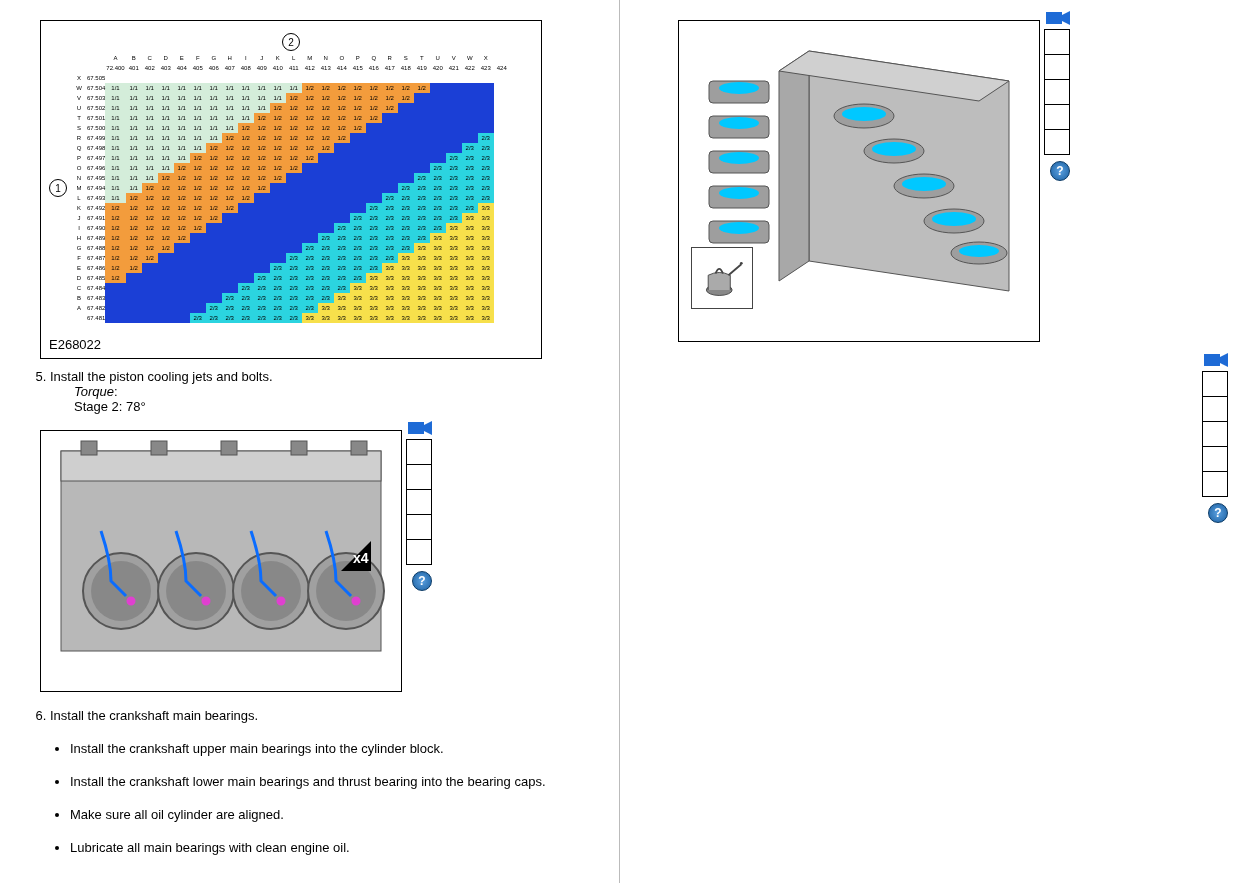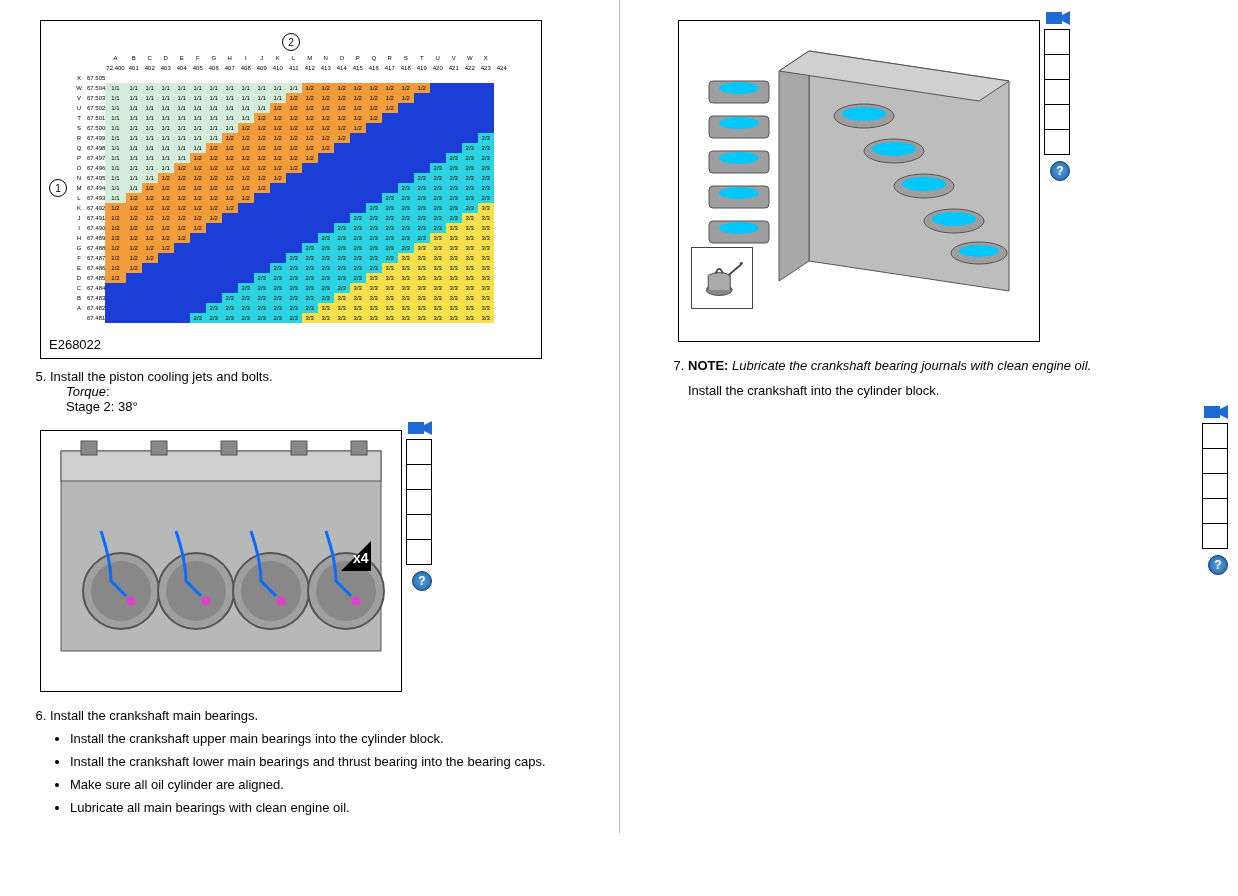--- a/index.html
+++ b/index.html
@@ -3,23 +3,23 @@
 <meta charset="utf-8">
 <style>
 body{margin:0;font-family:Arial,Helvetica,sans-serif;font-size:13px;color:#000;background:#fff;display:flex}
 .page{width:600px;padding:10px;box-sizing:border-box}
 .divider{width:38px;position:relative}
 .divider::before{content:"";position:absolute;left:50%;top:0;bottom:0;border-left:1px solid #bbb}
 .figure{border:1px solid #000;margin:10px 0 10px 30px;position:relative;background:#fff}
 .fig-id{font-family:Arial;font-size:13px;padding:6px 8px}
 ol.steps{margin:6px 0 6px 10px;padding-left:30px}
 ol.steps>li{margin-bottom:6px}
-.indent{margin-left:16px}
+.indent{margin-left:24px}
 .sub ul{list-style:disc;margin:2px 0 2px 20px;padding-left:0}
-.sub li{margin:8px 0}
+.sub li{margin:18px 0}
 .note b{font-weight:bold}
 .note i{font-style:italic}
 .thumbs{display:flex;flex-direction:column;align-items:flex-end;margin-left:4px}
 .thumb-strip{display:flex;flex-direction:column}
 .thumb-strip .slot{width:24px;height:24px;border:1px solid #000;background:#fff;margin-top:-1px}
 .cam-icon{width:24px;height:16px;margin-bottom:4px}
 .help-icon{width:18px;height:18px;border-radius:50%;background:radial-gradient(#5aa0e0,#1b5fa0);color:#fff;font-weight:bold;font-size:12px;display:flex;align-items:center;justify-content:center;margin-top:6px;border:1px solid #0a3a66}
 .fig-row{display:flex;align-items:flex-start}
 
 .chart-wrap{padding:12px 8px 8px 8px}
@@ -819,21 +819,21 @@
       </div>
     </div>
     <div class="fig-id">E268022</div>
   </div>
 
   <ol class="steps" start="5">
     <li>
       <span>Install the piston cooling jets and bolts.</span>
       <div class="indent">
         <i><span>Torque</span></i>:
-        <div>Stage 2:  38°</div>
+        <div>Stage 2:  78°</div>
       </div>
     </li>
   </ol>
 
   <div class="fig-row">
     <div class="figure" style="width:360px">
       <svg class="engine-svg" viewBox="0 0 360 260" width="360" height="260">
 
         <rect x="20" y="20" width="320" height="200" fill="#b8b8b8" stroke="#555"></rect>
         <rect x="20" y="20" width="320" height="30" fill="#cfcfcf" stroke="#555"></rect>
@@ -978,27 +978,20 @@
         <div class="slot"></div>
         <div class="slot"></div>
         <div class="slot"></div>
         <div class="slot"></div>
         <div class="slot"></div>
       </div>
       <div class="help-icon">?</div>
     </div>
   </div>
 
-  <ol class="steps" start="7">
-    <li>
-      <span class="note"><b>NOTE:</b> <i>Lubricate the crankshaft bearing journals with clean engine oil.</i></span>
-      <div style="height:10px"></div>
-      <span>Install the crankshaft into the cylinder block.</span>
-    </li>
-  </ol>
 
   <div class="fig-row" style="justify-content:flex-end">
     <div style="flex:1"></div>
     <div class="thumbs">
       <svg class="cam-icon" viewBox="0 0 24 16">
           <rect x="0" y="2" width="16" height="12" fill="#1e6bd6"></rect>
           <polygon points="16,5 24,1 24,15 16,11" fill="#1e6bd6"></polygon>
         </svg>
       <div class="thumb-strip">
         <div class="slot"></div>

